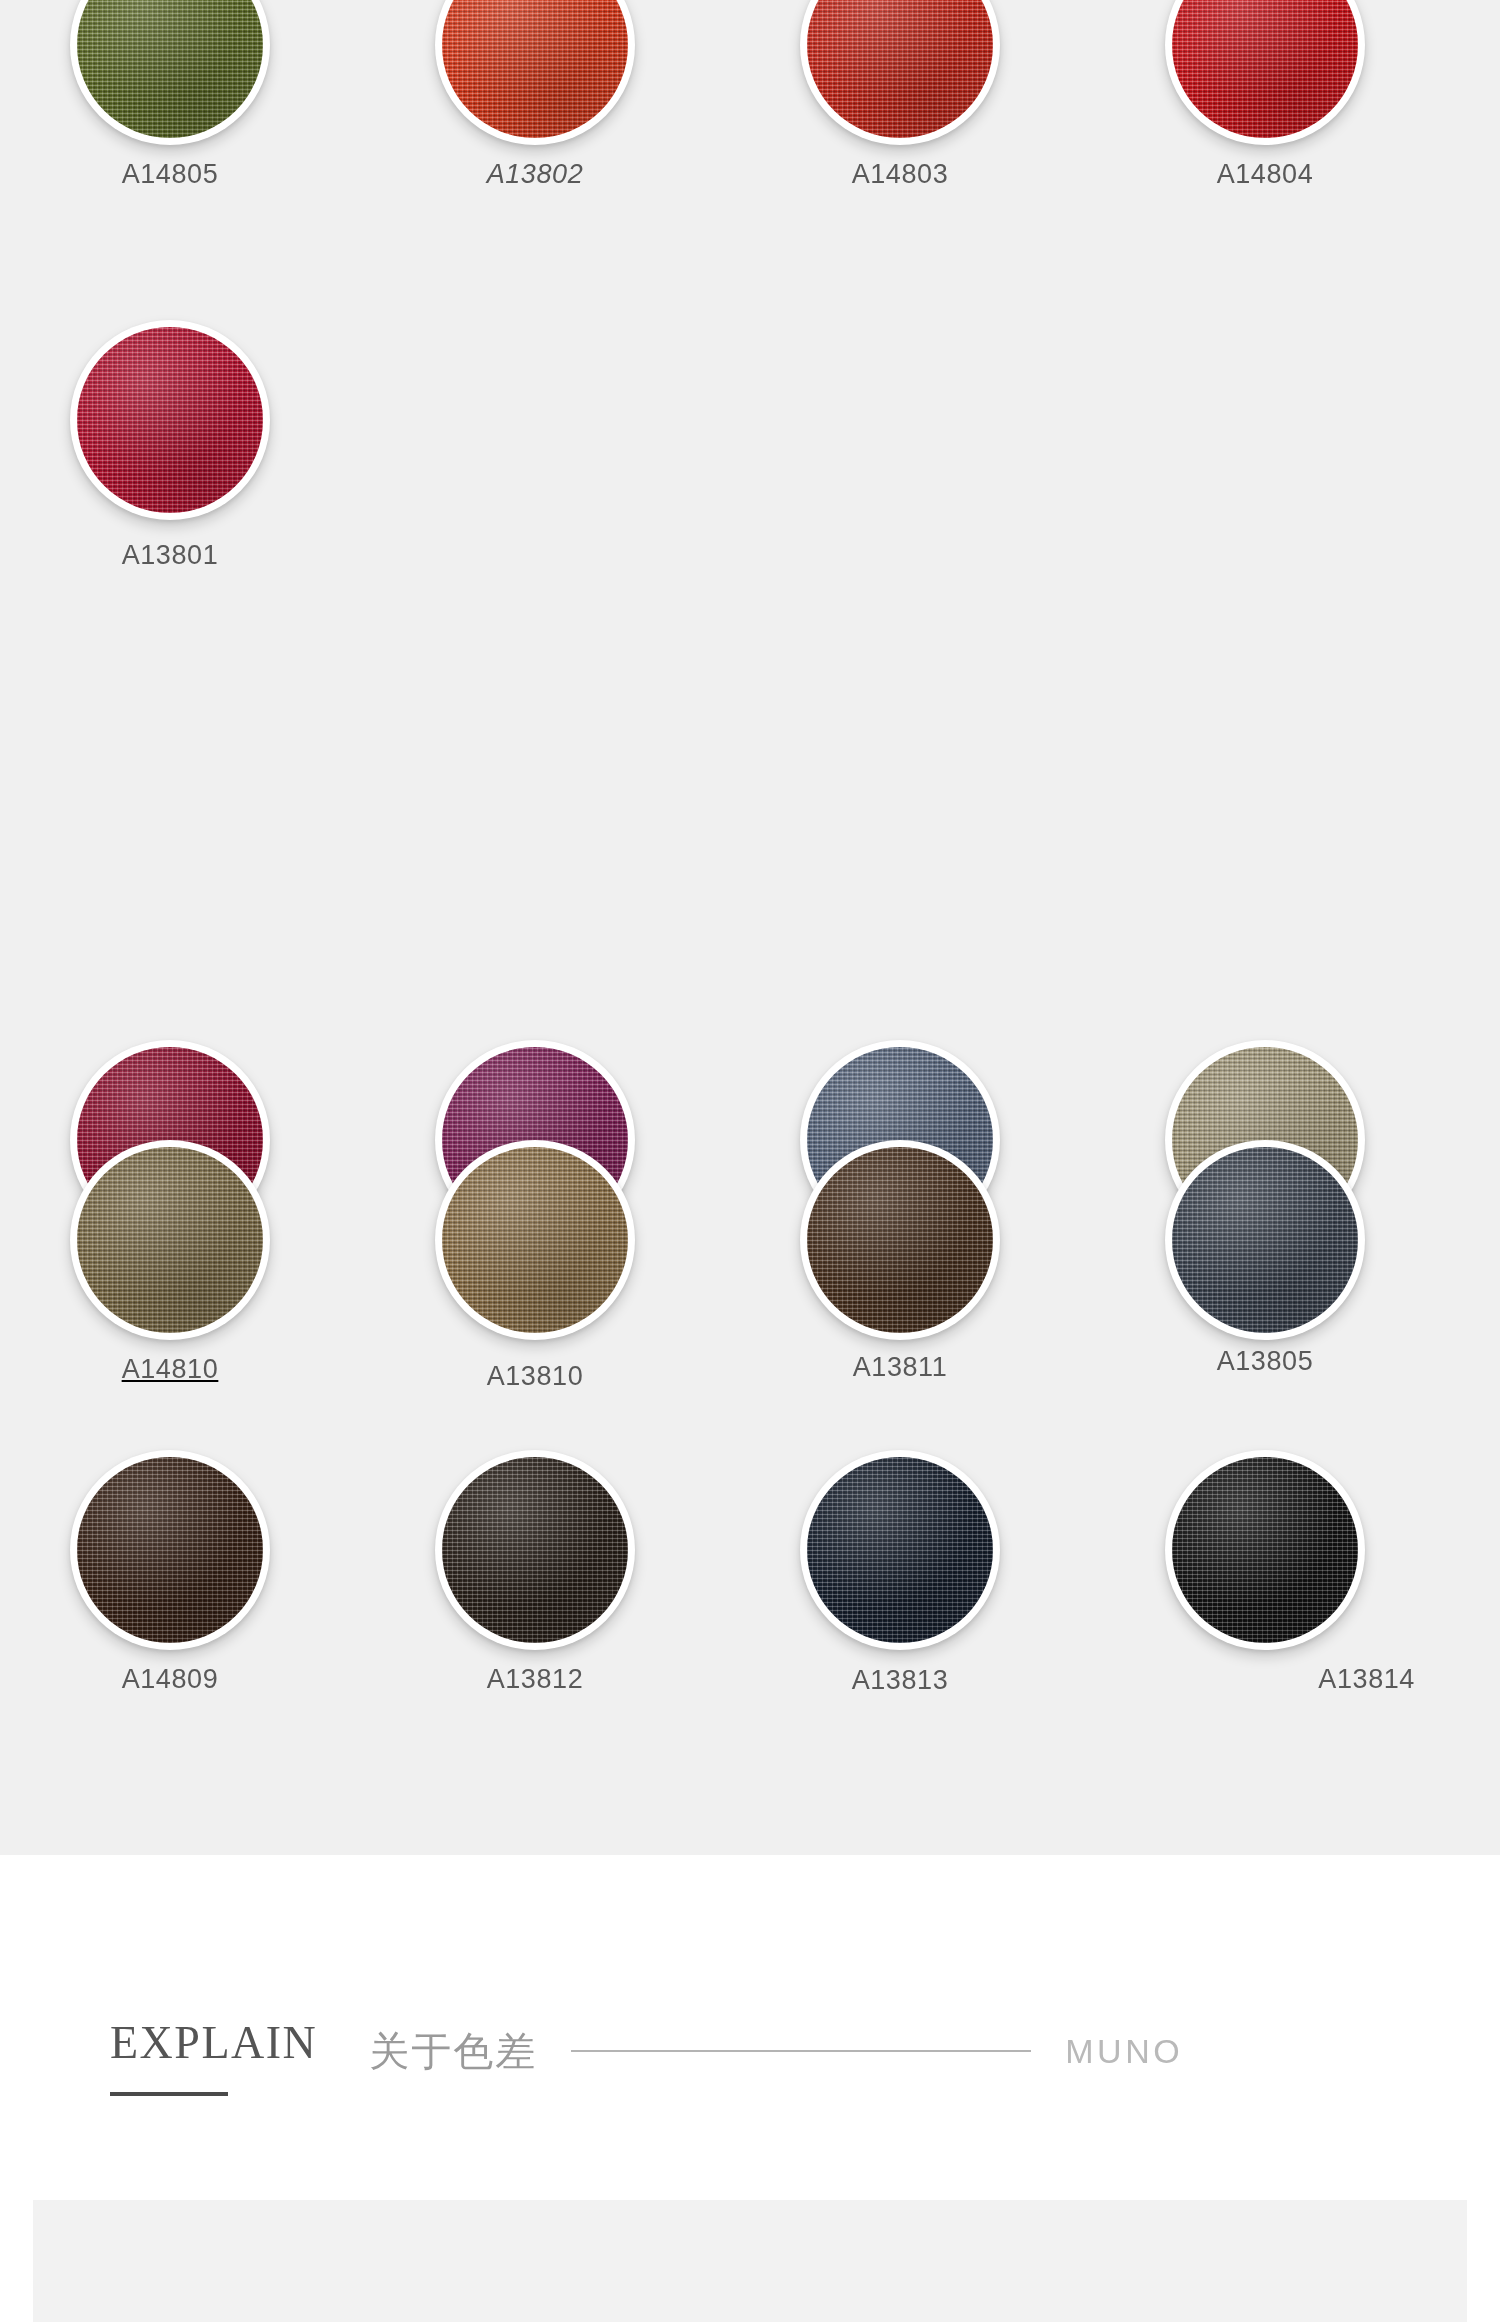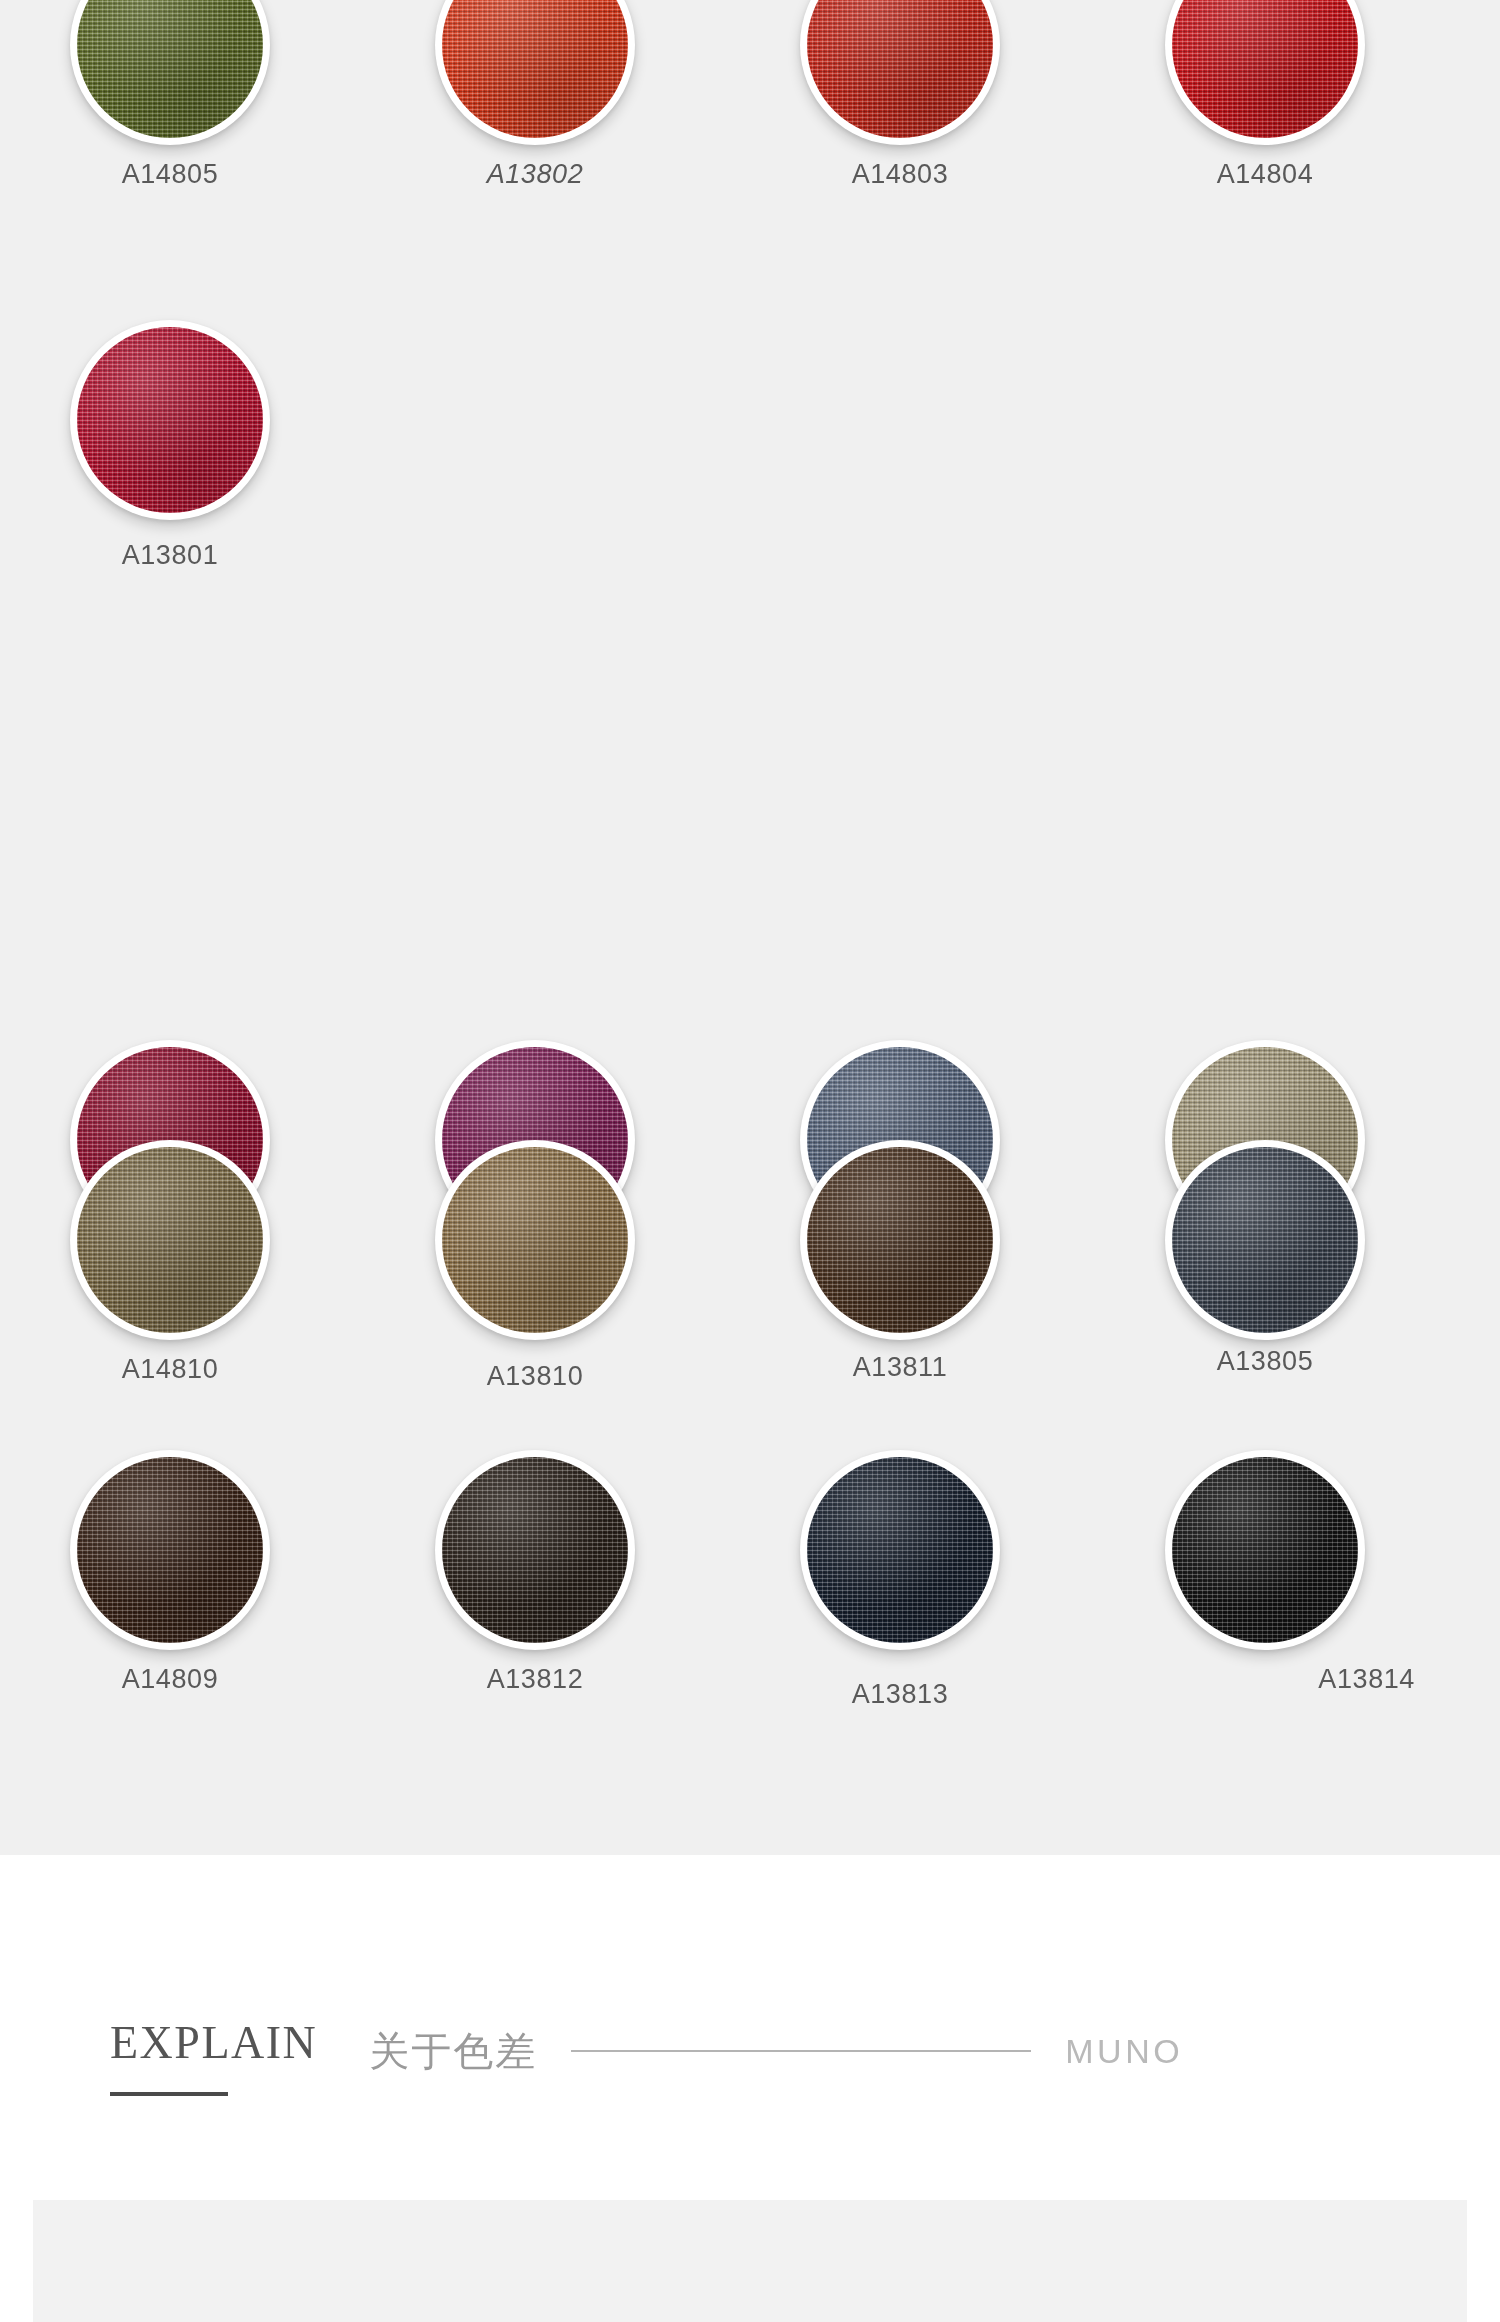--- a/index.html
+++ b/index.html
@@ -286,79 +286,79 @@
             <div class="swatch-disc">
               <div class="swatch-fill" style="background-color: rgb(158, 148, 118);"></div>
             </div>
           </div>
           <div class="swatch-label" style="margin-top: 14px;">A14812</div>
         </div>
       </div>
     </div>
     <div class="swatch-group" style="top: 1140px; height: 295px;">
       <div class="swatch-row">
+        <div class="swatch-cell" style="left: 20px; top: 0px; text-decoration: underline;">
+          <div class="swatch-disc-wrap">
+            <div class="swatch-disc">
+              <div class="swatch-fill" style="background-color: rgb(122, 106, 70);"></div>
+            </div>
+          </div>
+          <div class="swatch-label" style="margin-top: 14px;">A14810</div>
+        </div>
+        <div class="swatch-cell" style="left: 385px; top: 0px;">
+          <div class="swatch-disc-wrap">
+            <div class="swatch-disc">
+              <div class="swatch-fill" style="background-color: rgb(138, 111, 71);"></div>
+            </div>
+          </div>
+          <div class="swatch-label" style="margin-top: 21px;">A13810</div>
+        </div>
+        <div class="swatch-cell" style="left: 750px; top: 0px;">
+          <div class="swatch-disc-wrap">
+            <div class="swatch-disc">
+              <div class="swatch-fill" style="background-color: rgb(75, 51, 33);"></div>
+            </div>
+          </div>
+          <div class="swatch-label" style="margin-top: 12px;">A13811</div>
+        </div>
+        <div class="swatch-cell" style="left: 1115px; top: 0px;">
+          <div class="swatch-disc-wrap">
+            <div class="swatch-disc">
+              <div class="swatch-fill" style="background-color: rgb(60, 68, 80);"></div>
+            </div>
+          </div>
+          <div class="swatch-label" style="margin-top: 6px;">A13805</div>
+        </div>
+      </div>
+    </div>
+    <div class="swatch-group" style="top: 1450px; height: 295px;">
+      <div class="swatch-row">
         <div class="swatch-cell" style="left: 20px; top: 0px;">
           <div class="swatch-disc-wrap">
             <div class="swatch-disc">
-              <div class="swatch-fill" style="background-color: rgb(122, 106, 70);"></div>
-            </div>
-          </div>
-          <div class="swatch-label" style="margin-top: 14px;">A14810</div>
+              <div class="swatch-fill" style="background-color: rgb(58, 36, 24);"></div>
+            </div>
+          </div>
+          <div class="swatch-label" style="margin-top: 14px;">A14809</div>
         </div>
         <div class="swatch-cell" style="left: 385px; top: 0px;">
           <div class="swatch-disc-wrap">
             <div class="swatch-disc">
-              <div class="swatch-fill" style="background-color: rgb(138, 111, 71);"></div>
-            </div>
-          </div>
-          <div class="swatch-label" style="margin-top: 21px;">A13810</div>
+              <div class="swatch-fill" style="background-color: rgb(44, 35, 28);"></div>
+            </div>
+          </div>
+          <div class="swatch-label" style="margin-top: 14px;">A13812</div>
         </div>
         <div class="swatch-cell" style="left: 750px; top: 0px;">
           <div class="swatch-disc-wrap">
             <div class="swatch-disc">
-              <div class="swatch-fill" style="background-color: rgb(75, 51, 33);"></div>
-            </div>
-          </div>
-          <div class="swatch-label" style="margin-top: 12px;">A13811</div>
-        </div>
-        <div class="swatch-cell" style="left: 1115px; top: 0px;">
-          <div class="swatch-disc-wrap">
-            <div class="swatch-disc">
-              <div class="swatch-fill" style="background-color: rgb(60, 68, 80);"></div>
-            </div>
-          </div>
-          <div class="swatch-label" style="margin-top: 6px;">A13805</div>
-        </div>
-      </div>
-    </div>
-    <div class="swatch-group" style="top: 1450px; height: 295px;">
-      <div class="swatch-row">
-        <div class="swatch-cell" style="left: 20px; top: 0px;">
-          <div class="swatch-disc-wrap">
-            <div class="swatch-disc">
-              <div class="swatch-fill" style="background-color: rgb(58, 36, 24);"></div>
-            </div>
-          </div>
-          <div class="swatch-label" style="margin-top: 14px;">A14809</div>
-        </div>
-        <div class="swatch-cell" style="left: 385px; top: 0px;">
-          <div class="swatch-disc-wrap">
-            <div class="swatch-disc">
-              <div class="swatch-fill" style="background-color: rgb(44, 35, 28);"></div>
-            </div>
-          </div>
-          <div class="swatch-label" style="margin-top: 14px;">A13812</div>
-        </div>
-        <div class="swatch-cell" style="left: 750px; top: 0px;">
-          <div class="swatch-disc-wrap">
-            <div class="swatch-disc">
               <div class="swatch-fill" style="background-color: rgb(24, 33, 47);"></div>
             </div>
           </div>
-          <div class="swatch-label" style="margin-top: 29px;">A13813</div>
+          <div class="swatch-label" style="margin-top: 15px;">A13813</div>
         </div>
         <div class="swatch-cell" style="left: 1115px; top: 0px; text-align: right;">
           <div class="swatch-disc-wrap">
             <div class="swatch-disc">
               <div class="swatch-fill" style="background-color: rgb(21, 21, 21);"></div>
             </div>
           </div>
           <div class="swatch-label" style="margin-top: 14px;">A13814</div>
         </div>
       </div>

